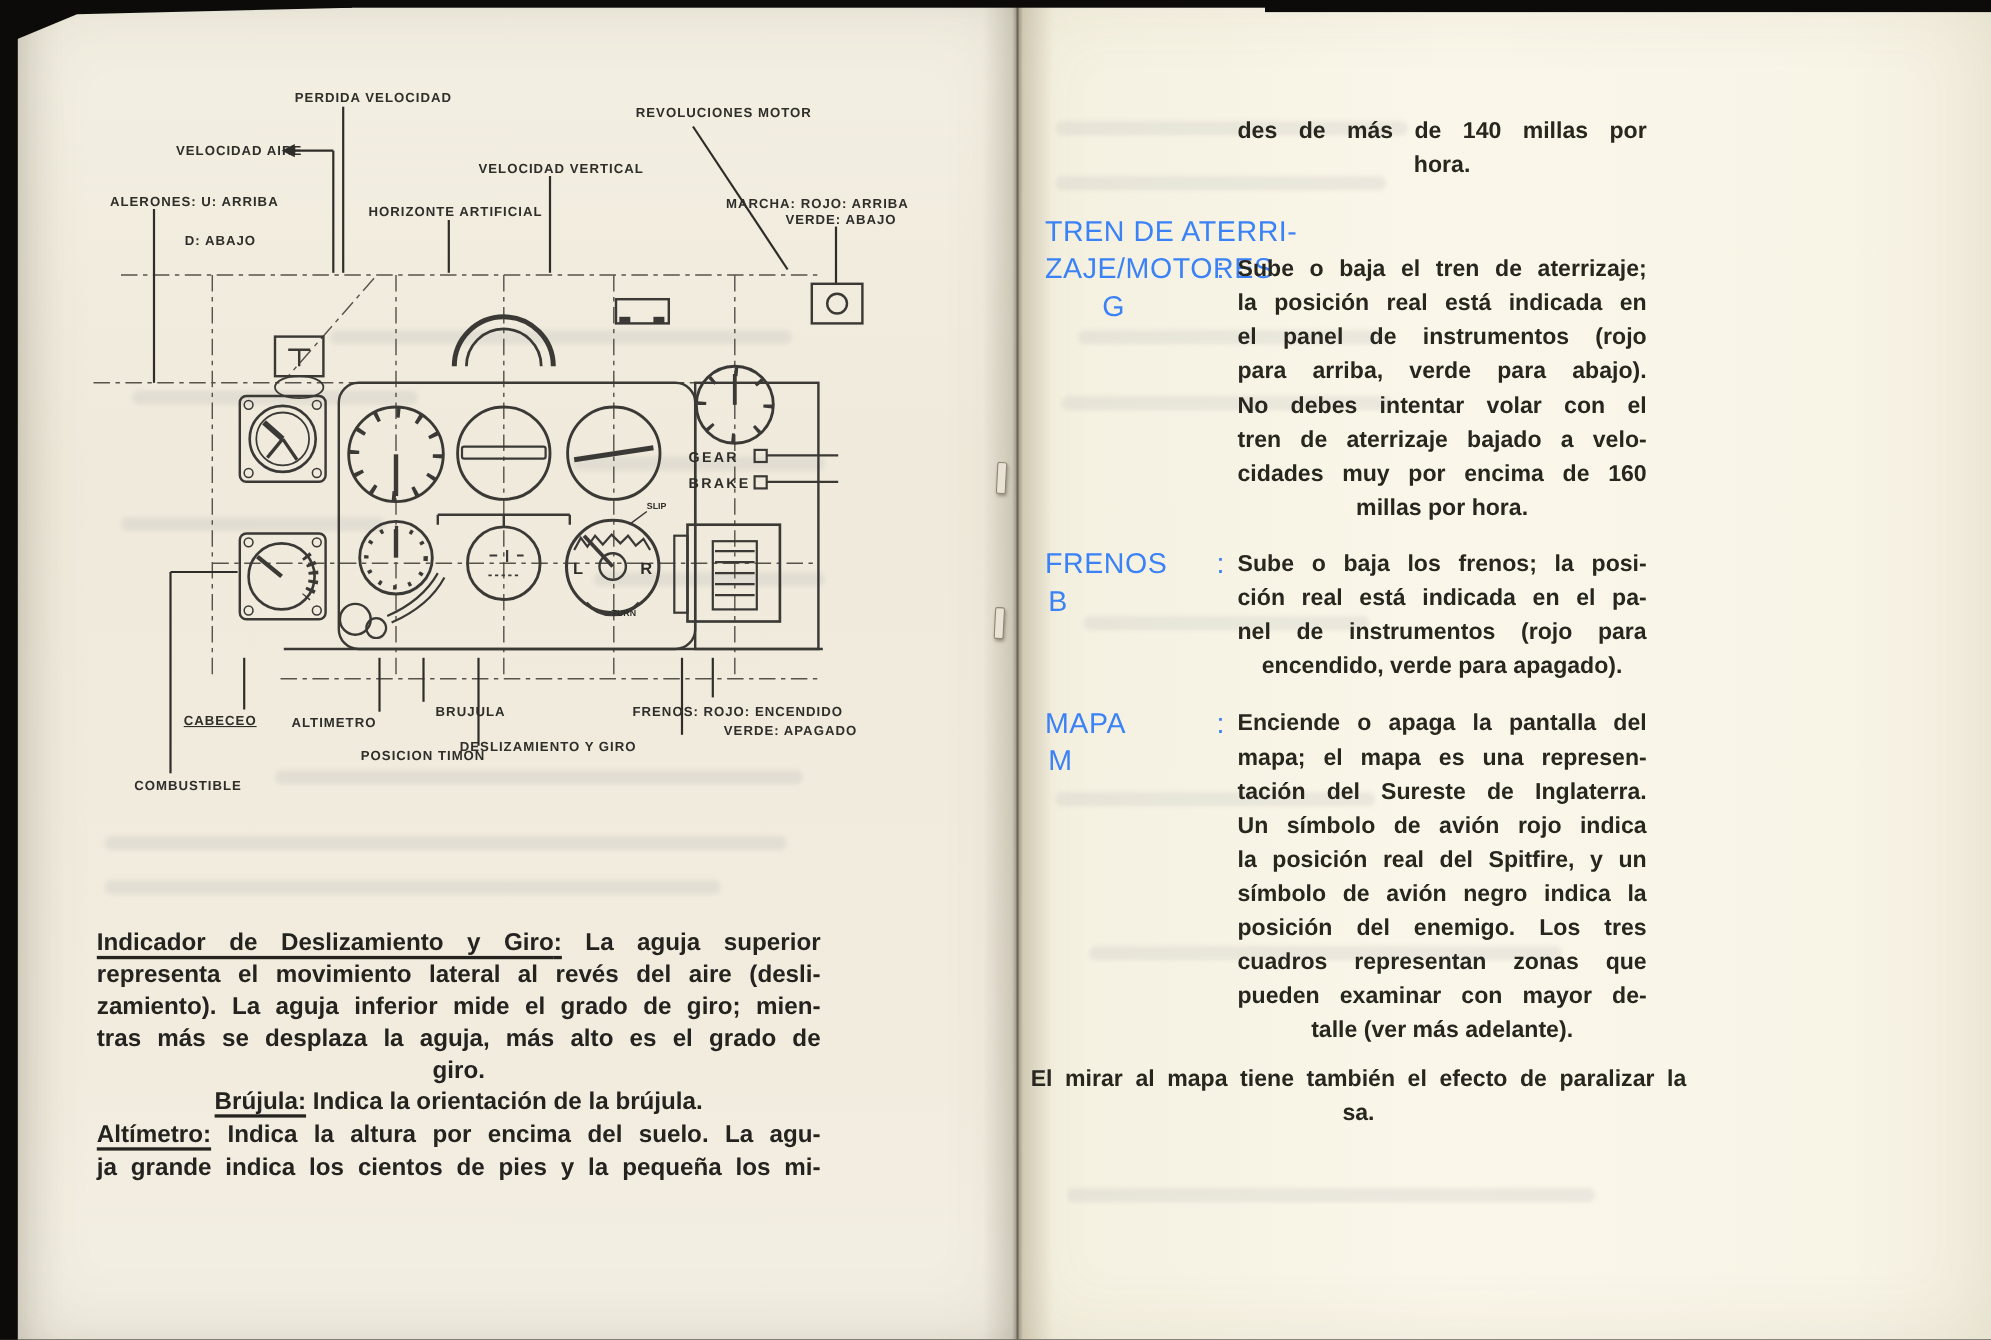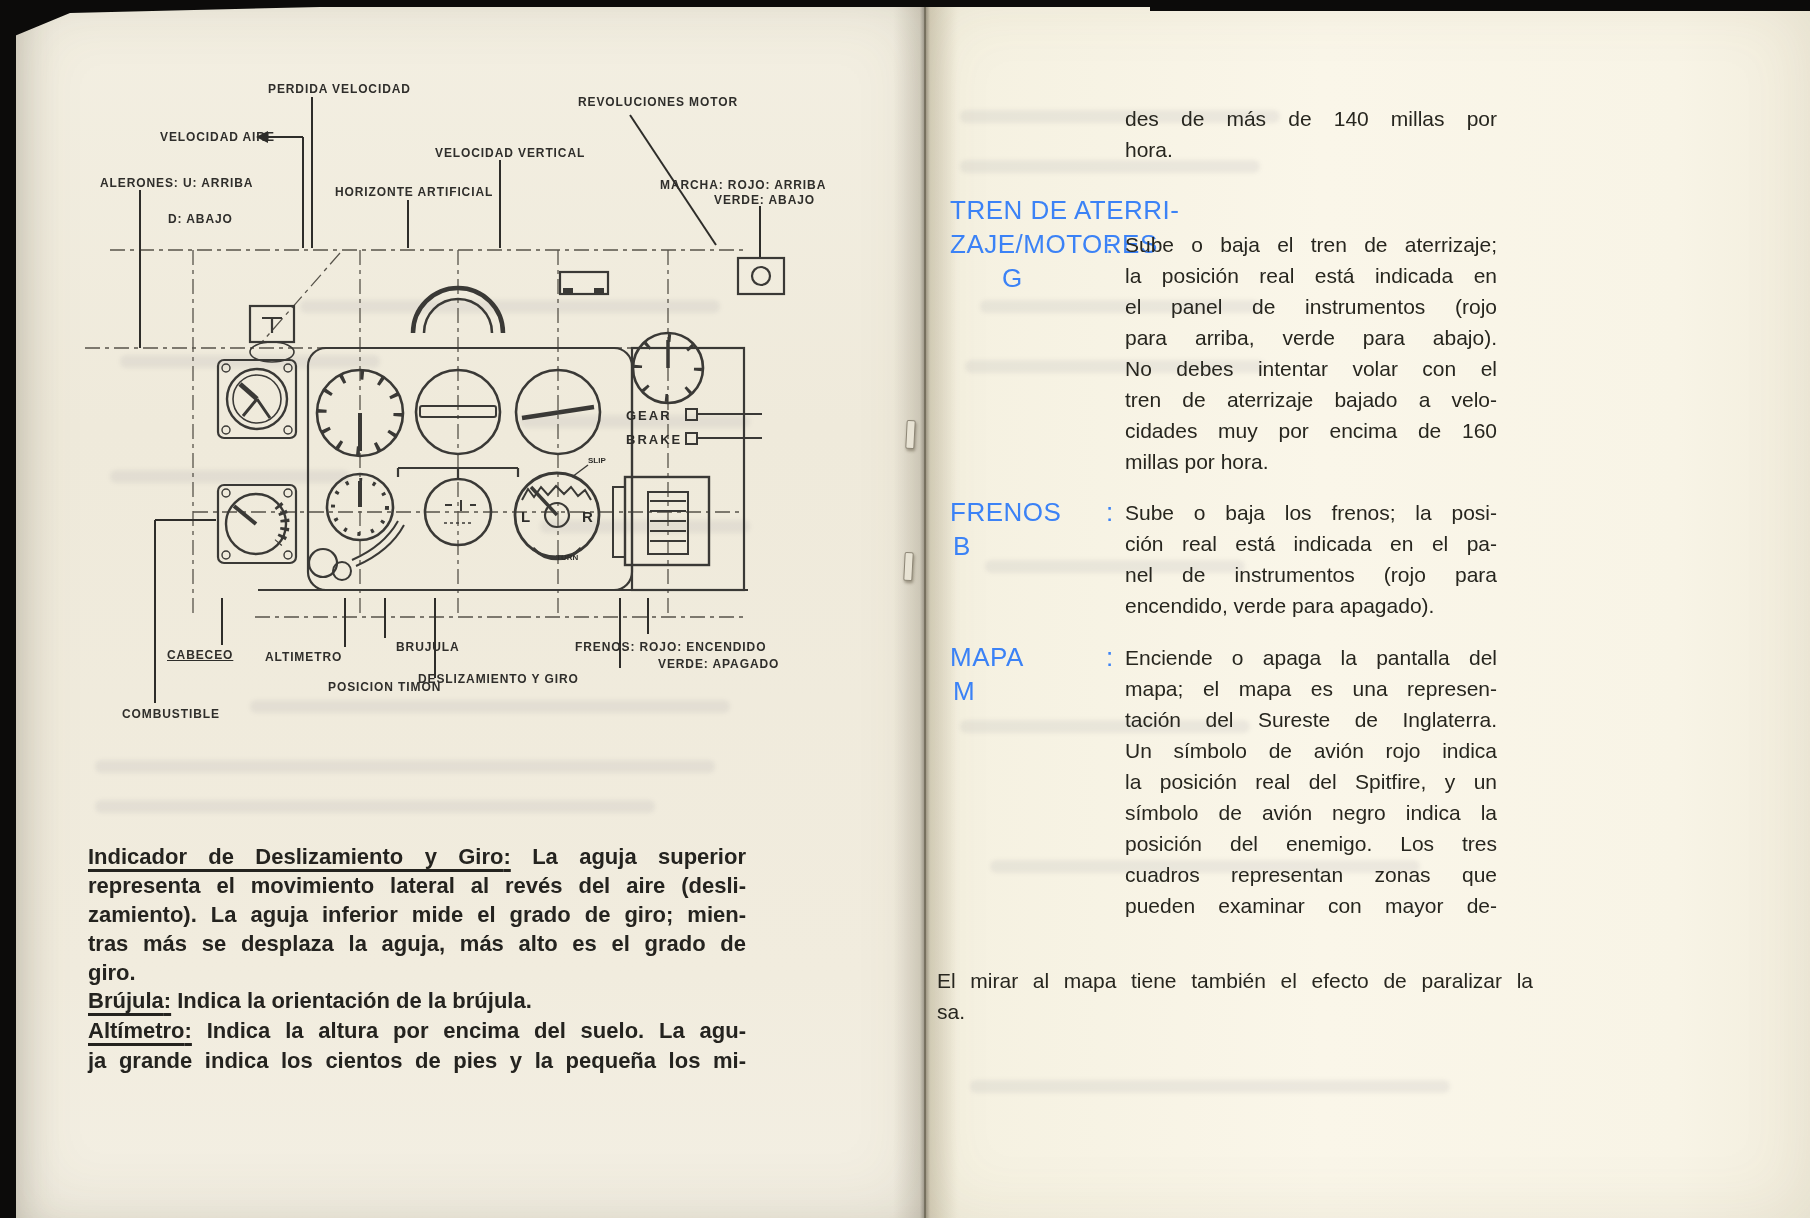--- a/index.html
+++ b/index.html
@@ -16,24 +16,24 @@
      background:linear-gradient(90deg,rgba(80,70,50,0) 0%,rgba(90,80,60,.18) 42%,rgba(55,48,36,.45) 50%,rgba(90,80,60,.14) 58%,rgba(80,70,50,0) 100%);}
   .spine-line{position:absolute;left:924px;top:0;bottom:0;width:2px;background:rgba(90,84,66,.55);}
   .staple{position:absolute;width:7px;height:27px;background:#e8e3d4;border:1px solid #8d8676;
      border-radius:2px;transform:rotate(3deg);box-shadow:1px 2px 3px rgba(60,50,30,.4);}
   .bar{position:absolute;background:#0c0b0a;}
   .wedge-tl{position:absolute;left:0;top:0;width:320px;height:42px;background:#0c0b0a;
      clip-path:polygon(0 0,320px 0,320px 7px,70px 13px,0 42px);}
   .dlabel{position:absolute;font-size:12px;font-weight:700;letter-spacing:.9px;color:#2f2e2b;white-space:nowrap;}
   .para{position:absolute;color:#24231f;font-weight:700;}
   .para-left{width:658px;font-size:22px;line-height:29px;}
-  .rblock{position:absolute;width:372px;font-size:21px;line-height:31px;color:#27261f;font-weight:400;}
+  .rblock{position:absolute;width:372px;font-size:21px;line-height:31px;color:#27261f;font-weight:700;}
   .rterm{position:absolute;font-size:26px;font-weight:400;letter-spacing:.5px;color:#3b82f6;white-space:nowrap;}
   .jl{text-align:justify;text-align-last:justify;}
-  .ln{text-align:left;}
+  .ln{text-align:center;}
   .u{text-decoration:underline;text-decoration-thickness:2.5px;text-underline-offset:5px;}
   .ghost{position:absolute;height:13px;border-radius:7px;background:rgba(96,96,114,.085);filter:blur(2px);}
   svg{pointer-events:none;}
   svg text{font-family:"Liberation Sans",sans-serif;}
 </style>
 </head>
 <body>
 
 <div class="canvas">
 
@@ -265,20 +265,21 @@
   <div class="rblock" style="left:1125px;top:642px;">
     <div class="jl">Enciende o apaga la pantalla del</div>
     <div class="jl">mapa; el mapa es una represen-</div>
     <div class="jl">tación del Sureste de Inglaterra.</div>
     <div class="jl">Un símbolo de avión rojo indica</div>
     <div class="jl">la posición real del Spitfire, y un</div>
     <div class="jl">símbolo de avión negro indica la</div>
     <div class="jl">posición del enemigo. Los tres</div>
     <div class="jl">cuadros representan zonas que</div>
     <div class="jl">pueden examinar con mayor de-</div>
+    <div class="ln">talle (ver más adelante).</div>
   </div>
 
   <div class="rblock" style="left:937px;top:965px;width:596px;">
     <div class="jl">El mirar al mapa tiene también el efecto de paralizar la</div>
     <div class="ln">sa.</div>
   </div>
 
 </div>
 
 </body></html>

